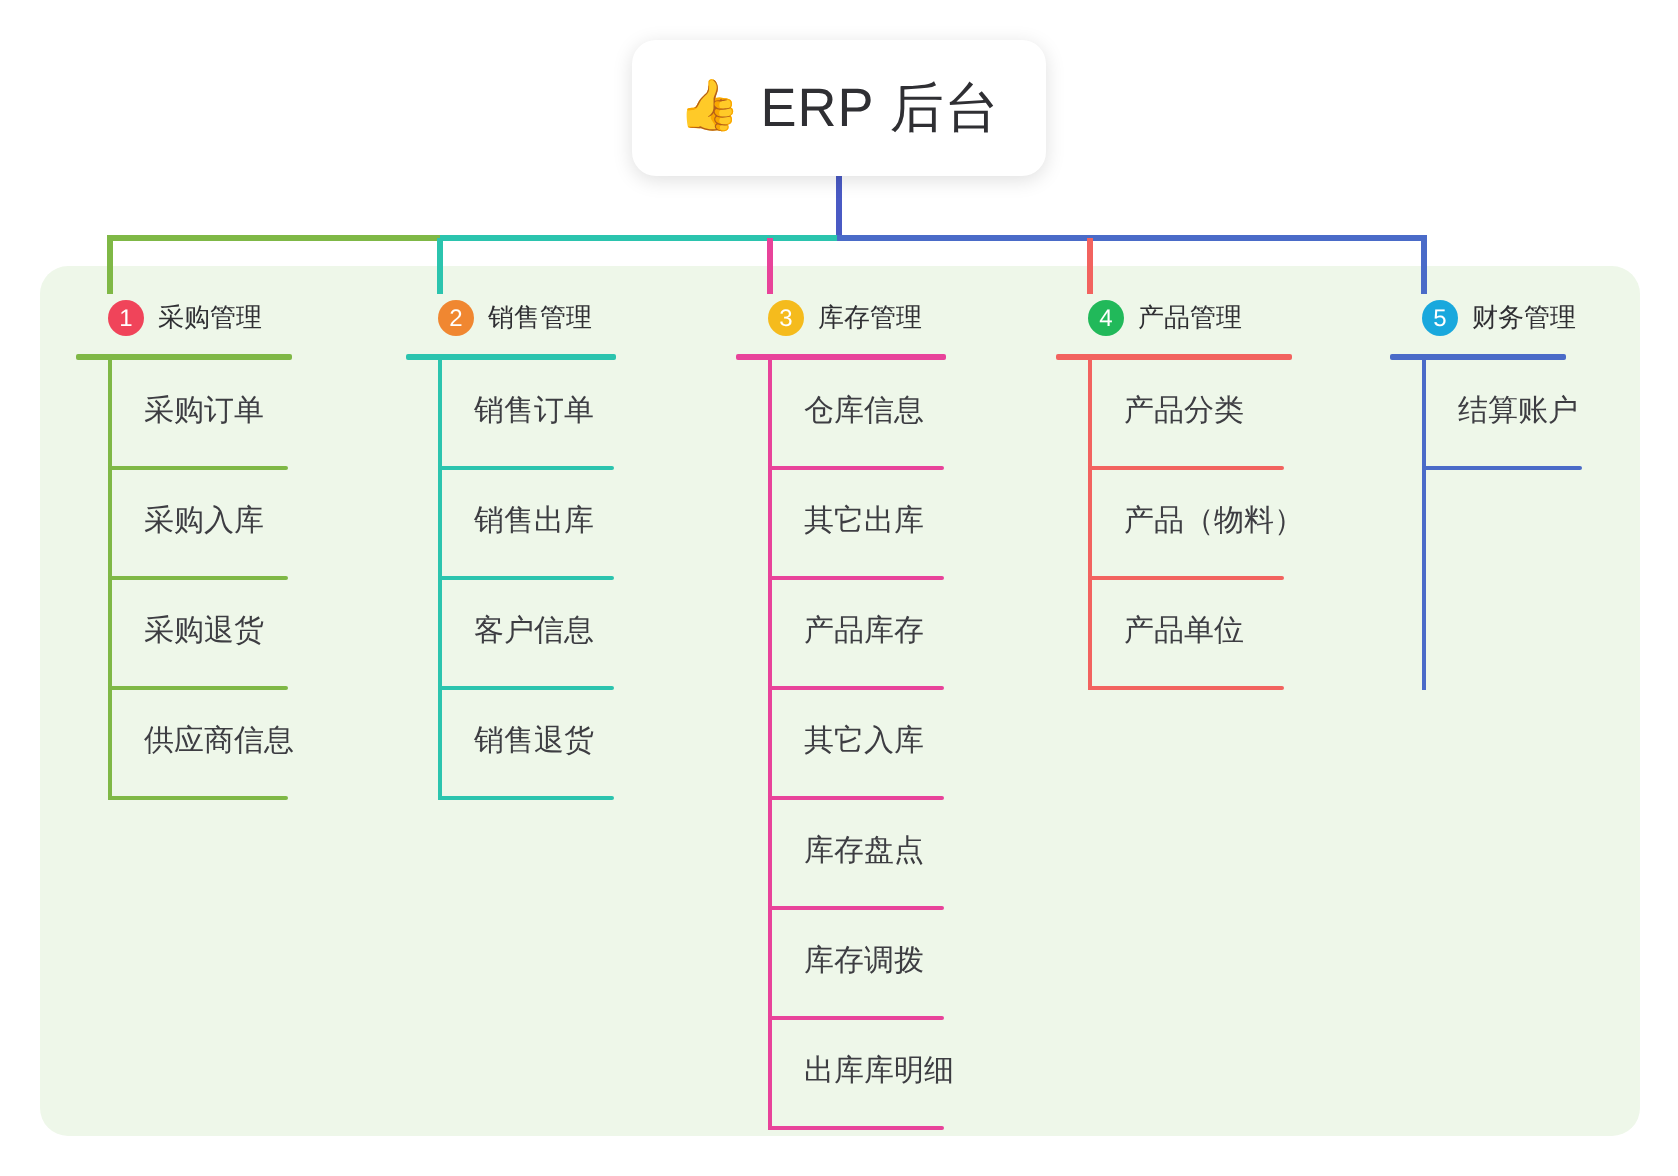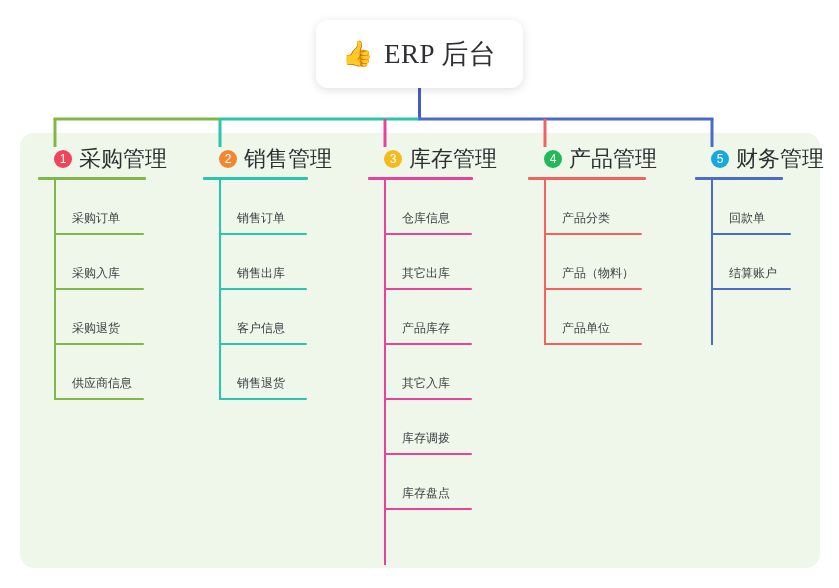--- a/index.html
+++ b/index.html
@@ -41,21 +41,20 @@
   #root-node .thumb {
     font-size: 25px;
     line-height: 1;
     transform: translateY(-1px);
   }
   #root-node .root-label {
     font-size: 27px;
     color: #2f2f33;
     letter-spacing: 0.5px;
     white-space: nowrap;
-    font-family: Liberation Serif, serif;
   }
 
   
   #panel {
     position: absolute;
     left: 20px;
     top: 133px;
     width: 800px;
     height: 435px;
     background: #eef7e9;
@@ -90,21 +89,21 @@
     height: 18px;
     border-radius: 50%;
     color: #ffffff;
     font-size: 12px;
     line-height: 18px;
     text-align: center;
     font-weight: normal;
     flex: 0 0 auto;
   }
   .col-title {
-    font-size: 22px;
+    font-size: 13px;
     color: #2f2f33;
     white-space: nowrap;
   }
   .head-rule {
     height: 3px;
     border-radius: 1px;
     margin-top: 6px;
   }
 
   .leaves {
@@ -119,22 +118,22 @@
   }
   .leaf {
     position: relative;
     height: 55px;
     box-sizing: border-box;
     padding-left: 34px;
   }
   .leaf-text {
     position: absolute;
     left: 34px;
-    bottom: 8px;
-    font-size: 12px;
+    bottom: 20px;
+    font-size: 15px;
     color: #3d3d42;
     white-space: nowrap;
   }
   .leaf-rule {
     position: absolute;
     left: 16px;
     bottom: 0;
     height: 2px;
     border-radius: 1px;
   }
@@ -234,25 +233,29 @@
           </div>
           <div class="leaf">
             <span class="leaf-text">产品库存</span>
             <div class="leaf-rule" style="background: rgb(232, 67, 154); width: 88px;"></div>
           </div>
           <div class="leaf">
             <span class="leaf-text">其它入库</span>
             <div class="leaf-rule" style="background: rgb(232, 67, 154); width: 88px;"></div>
           </div>
           <div class="leaf">
+            <span class="leaf-text">库存盘点</span>
+            <div class="leaf-rule" style="background: rgb(232, 67, 154); width: 88px;"></div>
+          </div>
+          <div class="leaf">
             <span class="leaf-text">库存调拨</span>
             <div class="leaf-rule" style="background: rgb(232, 67, 154); width: 88px;"></div>
           </div>
           <div class="leaf">
-            <span class="leaf-text">库存盘点</span>
+            <span class="leaf-text">出库库明细</span>
             <div class="leaf-rule" style="background: rgb(232, 67, 154); width: 88px;"></div>
           </div>
         </div>
       </div>
       <div class="column" style="left: 528px; top: 147px; width: 155px;">
         <div class="col-head">
           <span class="badge" style="background: rgb(33, 185, 90);">4</span>
           <span class="col-title">产品管理</span>
         </div>
         <div class="head-rule" style="background: rgb(242, 99, 95); width: 118px;"></div>
@@ -274,24 +277,20 @@
       </div>
       <div class="column" style="left: 695px; top: 147px; width: 130px;">
         <div class="col-head">
           <span class="badge" style="background: rgb(25, 168, 221);">5</span>
           <span class="col-title">财务管理</span>
         </div>
         <div class="head-rule" style="background: rgb(74, 107, 200); width: 88px;"></div>
         <div class="leaves">
           <div class="trunk" style="background: rgb(74, 107, 200); height: 165px;"></div>
           <div class="leaf">
-            <span class="leaf-text">回款单</span>
-            <div class="leaf-rule" style="background: rgb(74, 107, 200); width: 80px;"></div>
-          </div>
-          <div class="leaf">
             <span class="leaf-text">结算账户</span>
             <div class="leaf-rule" style="background: rgb(74, 107, 200); width: 80px;"></div>
           </div>
         </div>
       </div>
     </div>
 
 </div>
 
 </body></html>

